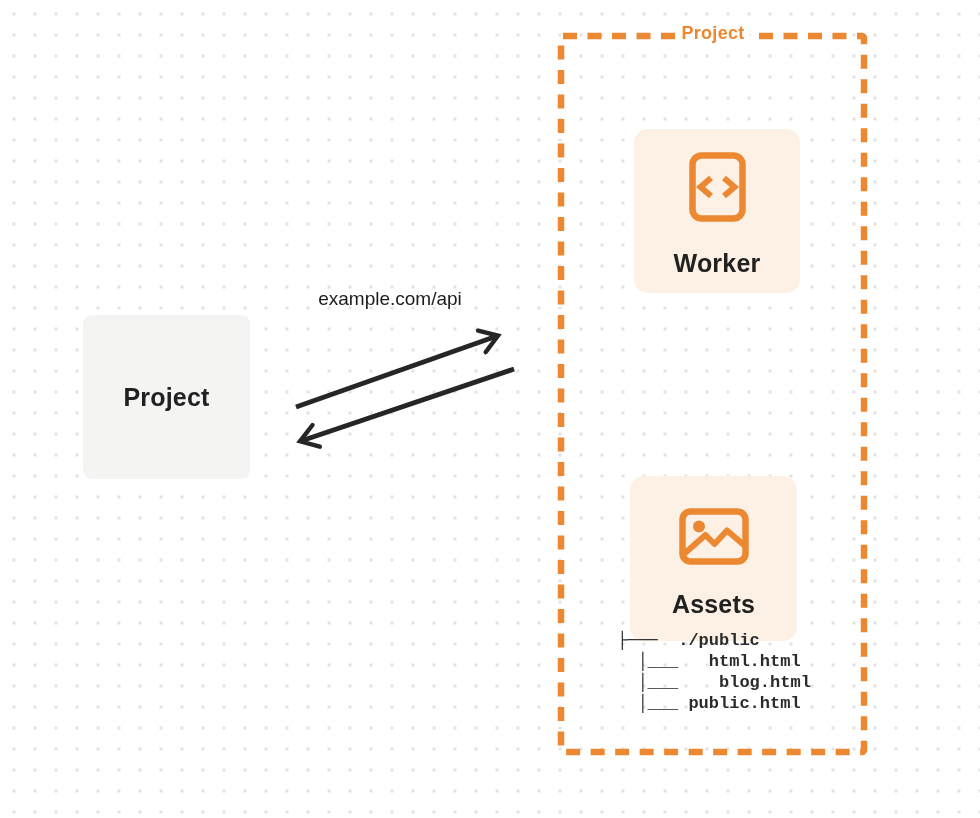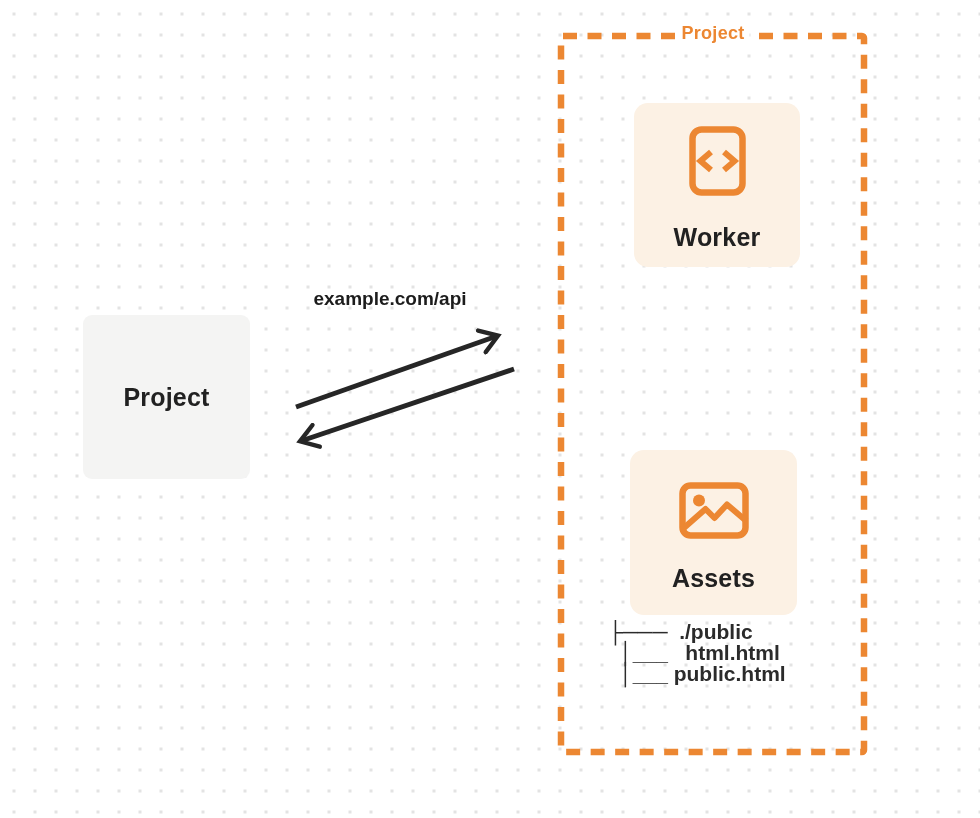--- a/index.html
+++ b/index.html
@@ -42,21 +42,21 @@
     color: #212121;
     letter-spacing: 0.2px;
   }
   .conn-label {
     position: absolute;
     left: 290px;
     top: 288px;
     width: 200px;
     text-align: center;
     font-size: 19px;
-    font-weight: bold;
+    font-weight: normal;
     color: #1c1c1c;
   }
   .project-label {
     position: absolute;
     left: 713px;
     top: 21px;
     transform: translateX(-50%);
     font-size: 18px;
     font-weight: bold;
     color: #ec8732;
@@ -65,20 +65,21 @@
     letter-spacing: 0.3px;
     white-space: nowrap;
   }
   .card {
     position: absolute;
     background: #fcf1e4;
     border-radius: 14px;
     display: flex;
     flex-direction: column;
     align-items: center;
+    margin-top: 26px;
   }
   .card.worker {
     left: 634px;
     top: 103px;
     width: 166px;
     height: 164px;
     padding-top: 23px;
     gap: 27px;
     box-sizing: border-box;
   }
@@ -88,23 +89,23 @@
     width: 167px;
     height: 165px;
     padding-top: 32px;
     gap: 25px;
     box-sizing: border-box;
   }
   .tree {
     position: absolute;
     left: 608px;
     top: 621px;
-    margin: 0;
-    font-family: Liberation Sans, sans-serif;
-    font-size: 21px;
+    margin: 9px;
+    font-family: Liberation Mono, monospace;
+    font-size: 17px;
     font-weight: bold;
     line-height: 21px;
     color: #2b2b2b;
     white-space: pre;
   }
 </style>
 </head>
 <body>
 
 <div class="canvas">
@@ -141,15 +142,15 @@
 
   <div class="card assets">
     <svg width="70" height="57" viewBox="0 0 70 57" xmlns="http://www.w3.org/2000/svg">
       <rect x="3.5" y="3.5" width="63" height="50" rx="8" fill="none" stroke="#ec8732" stroke-width="6.5"></rect>
       <circle cx="20" cy="18.5" r="6" fill="#ec8732"></circle>
       <path d="M6 45 L26.5 27 L35.5 36 L48 22.5 L65 37" fill="none" stroke="#ec8732" stroke-width="6" stroke-linejoin="round" stroke-linecap="square"></path>
     </svg>
     <span class="node-title">Assets</span>
   </div>
 
-  <pre class="tree"><div>├───  ./public</div><div>  │___   html.html</div><div>  │___ public.html</div></pre>
+  <pre class="tree"><div>├───  ./public</div><div>  │___   html.html</div><div>  │___    blog.html</div><div>  │___ public.html</div></pre>
 
 </div>
 
 </body></html>

